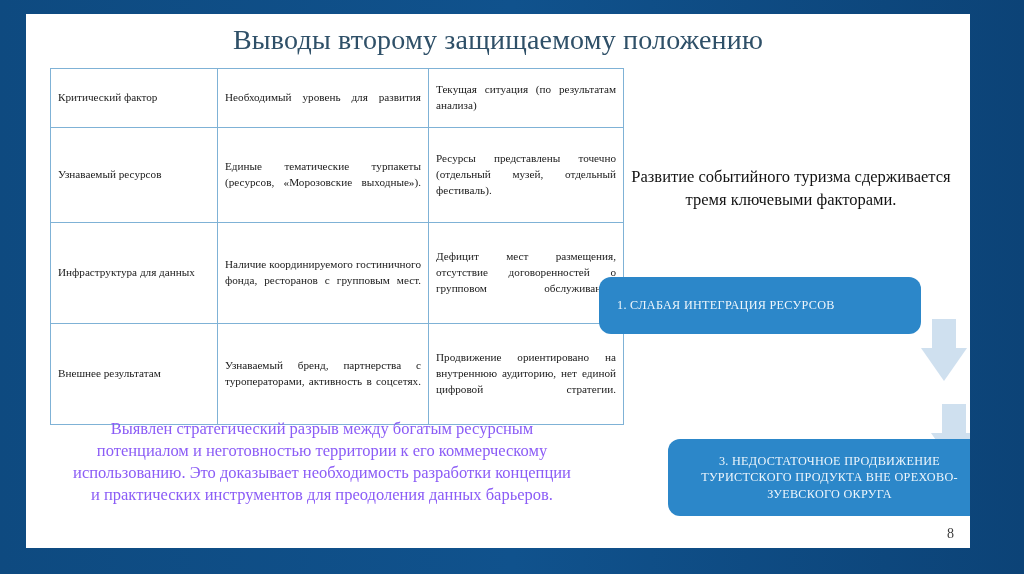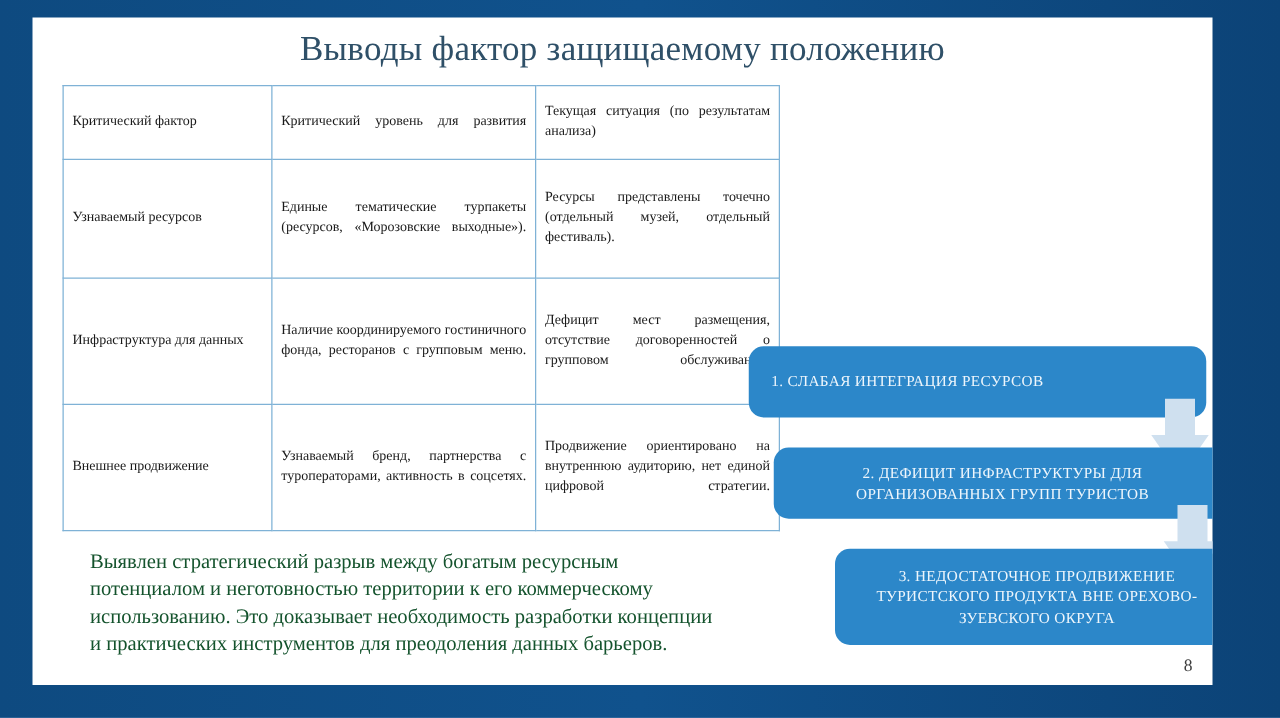--- a/index.html
+++ b/index.html
@@ -73,26 +73,27 @@
   #factor-table td.c3 { width: 180px; margin-top: 32px; }
   #factor-table tr.r-head td { height: 46px; }
   #factor-table tr.r-1 td { height: 82px; }
   #factor-table tr.r-2 td { height: 88px; }
   #factor-table tr.r-3 td { height: 88px; }
 
   
   #conclusion {
     position: absolute;
     left: 46px;
-    top: 424px;
+    top: 404px;
     width: 500px;
+    text-align: center;
     font-family: "Liberation Serif", serif;
     font-size: 16.5px;
     line-height: 1.33;
-    color: #14532d;
+    color: #8b5cf6;
   }
 
   
   #lead-text {
     position: absolute;
     left: 600px;
     top: 152px;
     width: 330px;
     text-align: center;
     font-family: "Liberation Serif", serif;
@@ -109,21 +110,21 @@
     font-family: "Liberation Serif", serif;
     font-size: 12.2px;
     letter-spacing: 0.3px;
     line-height: 1.33;
     display: flex;
     align-items: center;
     box-sizing: border-box;
   }
   #box1 {
     left: 573px;  top: 263px;
-    width: 366px; height: 57px;
+    width: 322px; height: 57px;
     padding: 0 0 0 18px;
     justify-content: flex-start;
     text-align: center;
   }
   #box2 {
     left: 593px;  top: 344px;
     width: 366px; height: 57px;
     padding: 0 14px;
     justify-content: center;
     text-align: center;
@@ -172,62 +173,60 @@
     font-size: 14px;
     color: #3d3d3d;
   }
 </style>
 </head>
 <body>
 
 <div id="slide">
   <div id="page">
 
-    <div id="title">Выводы фактор защищаемому положению</div>
+    <div id="title">Выводы второму защищаемому положению</div>
 
     <table id="factor-table">
       <tbody>
         <tr class="r-head">
           <td class="c1">Критический фактор</td>
-          <td class="c2">Критический уровень для развития</td>
+          <td class="c2">Необходимый уровень для развития</td>
           <td class="c3">Текущая ситуация (по результатам анализа)</td>
         </tr>
         <tr class="r-1">
           <td class="c1">Узнаваемый ресурсов</td>
           <td class="c2">Единые тематические турпакеты (ресурсов, «Морозовские выходные»).</td>
           <td class="c3">Ресурсы представлены точечно (отдельный музей, отдельный фестиваль).</td>
         </tr>
         <tr class="r-2">
           <td class="c1">Инфраструктура для данных</td>
-          <td class="c2">Наличие координируемого гостиничного фонда, ресторанов с групповым меню.</td>
+          <td class="c2">Наличие координируемого гостиничного фонда, ресторанов с групповым мест.</td>
           <td class="c3">Дефицит мест размещения, отсутствие договоренностей о групповом обслуживании.</td>
         </tr>
         <tr class="r-3">
-          <td class="c1">Внешнее продвижение</td>
+          <td class="c1">Внешнее результатам</td>
           <td class="c2">Узнаваемый бренд, партнерства с туроператорами, активность в соцсетях.</td>
           <td class="c3">Продвижение ориентировано на внутреннюю аудиторию, нет единой цифровой стратегии.</td>
         </tr>
       </tbody>
     </table>
 
     <div id="conclusion">Выявлен стратегический разрыв между богатым ресурсным потенциалом и неготовностью территории к его коммерческому использованию. Это доказывает необходимость разработки концепции и практических инструментов для преодоления данных барьеров.</div>
 
+    <div id="lead-text">Развитие событийного туризма сдерживается тремя ключевыми факторами.</div>
 
     <div class="flowbox" id="box1">
       <span>1. СЛАБАЯ ИНТЕГРАЦИЯ РЕСУРСОВ</span>
     </div>
 
     <div class="arrow" id="arrow1">
       <div class="shaft"></div>
       <div class="head"></div>
     </div>
 
-    <div class="flowbox" id="box2">
-      <span>2. ДЕФИЦИТ ИНФРАСТРУКТУРЫ  ДЛЯ ОРГАНИЗОВАННЫХ ГРУПП ТУРИСТОВ</span>
-    </div>
 
     <div class="arrow" id="arrow2">
       <div class="shaft"></div>
       <div class="head"></div>
     </div>
 
     <div class="flowbox" id="box3">
       <span>3. НЕДОСТАТОЧНОЕ ПРОДВИЖЕНИЕ ТУРИСТСКОГО ПРОДУКТА ВНЕ ОРЕХОВО-ЗУЕВСКОГО ОКРУГА</span>
     </div>
 

